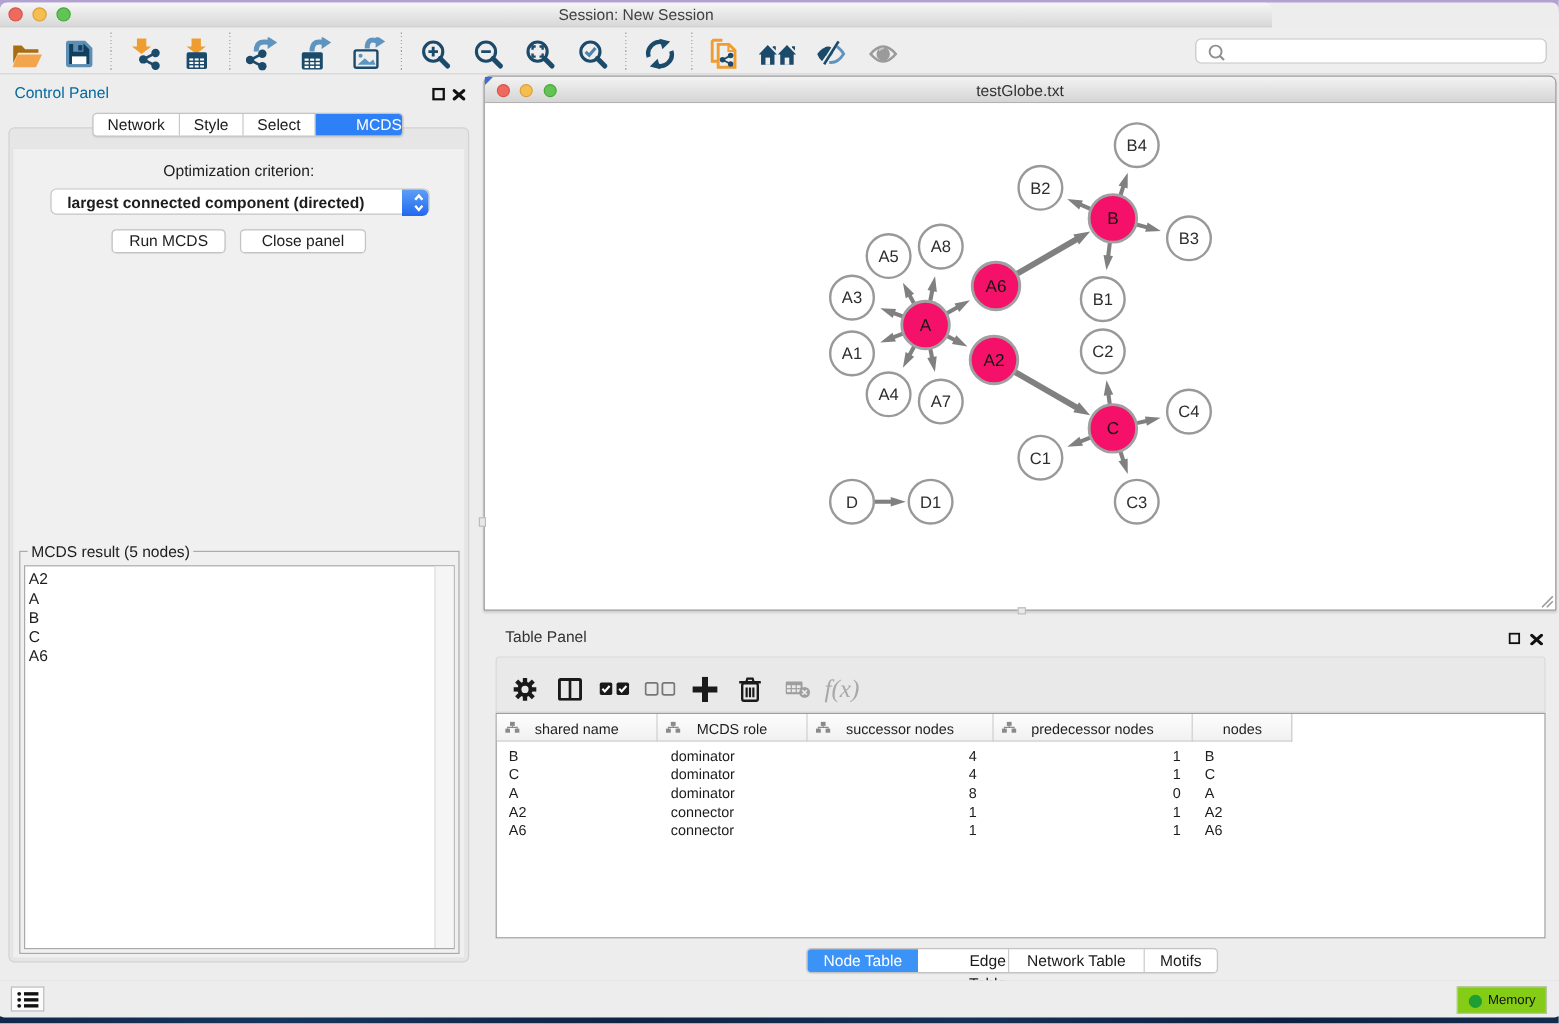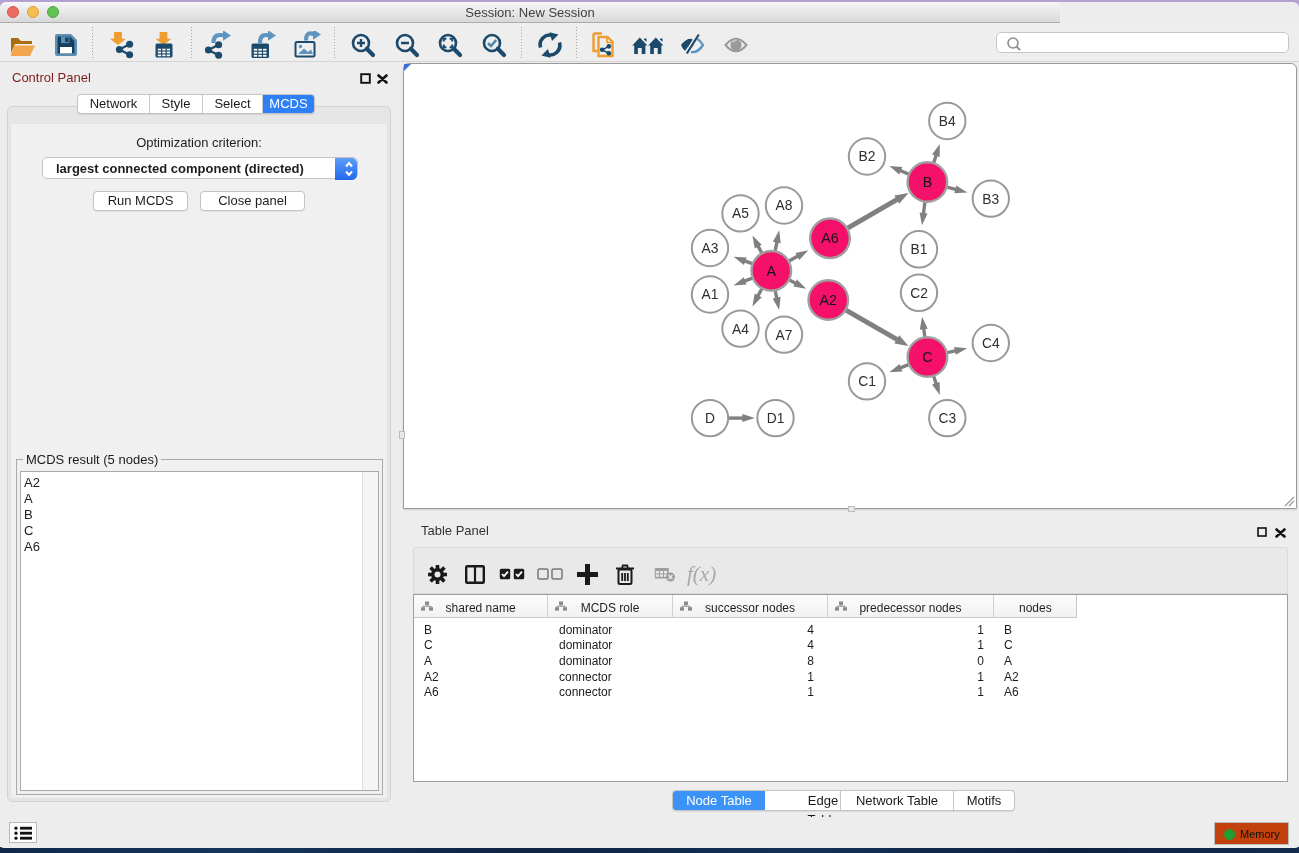--- a/index.html
+++ b/index.html
@@ -10,21 +10,21 @@
   #desktop-bottom { left:0; top:847px; width:1299px; height:6px; background:linear-gradient(90deg,#10294a,#16355c 18%,#0e2443 40%,#143155 62%,#0c2140 82%,#122c4e); }
   #appwin { left:0; top:2px; width:1299px; height:846px; background:#ededed; border-radius:6px 6px 4px 4px; overflow:hidden; }
   
   #titlebar { left:0; top:0; width:1060px; height:21px; background:linear-gradient(#f6f6f6,#d8d8d8); border-bottom:1px solid #acacac; border-radius:6px 6px 0 0; }
   #titlebar .title { width:100%; text-align:center; top:3px; font-size:13px; color:#404040; position:absolute; }
   .tl { position:absolute; width:12px; height:12px; border-radius:50%; top:3.5px; }
   #toolbar { left:0; top:21px; width:1299px; height:39px; background:#eeeeee; border-bottom:1px solid #d6d6d6; }
   .tsep { position:absolute; top:4px; height:32px; width:1px; background-image:repeating-linear-gradient(#a3a3a3 0 1px, transparent 1px 3px); }
   #searchbox { left:996px; top:30px; width:293px; height:21px; background:#ffffff; border:1px solid #c6c6c6; border-radius:5px; }
   
-  #cp-title { left:12px; top:70px; font-size:13px; color:#7f1d1d; }
+  #cp-title { left:12px; top:70px; font-size:13px; color:#0369a1; }
   #cp-outer { left:7px; top:106px; width:384px; height:696px; background:#e6e6e6; border:1px solid #d2d2d2; border-radius:5px; }
   #cp-inner { left:10px; top:123px; width:378px; height:676px; background:#f0f0f0; border:1px solid #e2e2e2; }
   #cp-tabs { left:77px; top:94px; height:20px; background:#ffffff; border:1px solid #c4c4c4; border-radius:4px; display:flex; box-shadow:0 0.5px 1px rgba(0,0,0,0.08); }
   .cp-tab { font-size:13px; color:#1a1a1a; text-align:center; line-height:18px; border-right:1px solid #c9c9c9; }
   .cp-tab.sel { background:#2e80f7; color:#ffffff; border-right:none; border-radius:0 3px 3px 0; }
   #opt-label { left:10px; top:135px; width:378px; text-align:center; font-size:13px; color:#1d1d1d; }
   #combo { left:42px; top:157px; width:316px; height:22px; background:#ffffff; border:1px solid #c3c3c3; border-radius:5px; }
   #combo .ctext { position:absolute; left:13px; top:3px; font-size:13px; color:#1d1d1d;font-weight:bold; }
   #combo .stepper { position:absolute; right:0; top:0; width:22px; height:22px; border-radius:0 5px 5px 0; background:linear-gradient(#5d9ef8,#2069ee); }
   .pbtn { position:absolute; top:191px; height:20px; background:#ffffff; border:1px solid #c3c3c3; border-radius:4px; font-size:13px; color:#1d1d1d; text-align:center; line-height:18px; box-shadow:0 0.5px 1px rgba(0,0,0,0.06); }
@@ -45,21 +45,21 @@
   .th { position:absolute; top:0; height:23px; border-right:1px solid #cfcfcf; font-size:12px; color:#1f1f1f; }
   .th .txt { position:absolute; top:6px; width:100%; text-align:center; }
   .td { position:absolute; font-size:12px; color:#1c1c1c; }
   #tp-tabs { left:672px; top:790px; height:21px; background:#ffffff; border:1px solid #c4c4c4; border-radius:4px; display:flex; box-shadow:0 0.5px 1px rgba(0,0,0,0.08); }
   .tp-tab { font-size:13px; color:#1a1a1a; text-align:center; line-height:19px; border-right:1px solid #c9c9c9; }
   .tp-tab.sel { background:#3b93f8; color:#ffffff; border-right:none; border-radius:3px 0 0 3px; }
   
   #statusline { left:0; top:817px; width:1299px; height:1px; background:#cccccc; }
   #status { left:0; top:817px; width:1299px; height:26px; background:#ededed; }
   #listbtn { left:9px; top:822px; width:28px; height:21px; background:#fbfbfb; border:1px solid #b9b9b9; }
-  #membtn { left:1214px; top:822px; width:75px; height:23px; background:#c2410c; border:1px solid #bdbdbd; font-size:11px; color:#111111; }
+  #membtn { left:1214px; top:822px; width:75px; height:23px; background:#84cc16; border:1px solid #bdbdbd; font-size:11px; color:#111111; }
   #membtn .dot { position:absolute; left:9px; top:6px; width:11px; height:11px; border-radius:50%; background:#1e9e33; }
   #membtn .mtxt { position:absolute; left:25px; top:5px; }
 </style>
 </head>
 <body>
 <div class="abs" id="desktop-top"></div>
 <div class="abs" id="desktop-bottom"></div>
 <div class="abs" id="appwin">
   <div class="abs" id="titlebar">
     <div class="tl" style="left:7px;background:#ee6a5f;border:0.5px solid #d55549;"></div>
@@ -212,21 +212,21 @@
   </svg>
 <svg style="position:absolute;left:377px;top:73.5px" width="11" height="10" viewBox="0 0 11 10">
     <path d="M1.5 1.5 L9.5 8.5 M9.5 1.5 L1.5 8.5" stroke="#111111" stroke-width="2.6" stroke-linecap="round"></path>
   </svg>
 <div class="abs" id="cp-outer"></div>
 <div class="abs" id="cp-inner"></div>
 <div class="abs" id="cp-tabs">
   <div class="cp-tab" style="width:72px;">Network</div>
   <div class="cp-tab" style="width:53px;">Style</div>
   <div class="cp-tab" style="width:60px;">Select</div>
-  <div class="cp-tab sel" style="width:51px;">MCDS</div>
+  <div class="cp-tab sel" style="width:72px;text-align:right;">MCDS</div>
 </div>
 <div class="abs" id="opt-label">Optimization criterion:</div>
 <div class="abs" id="combo">
   <div class="ctext">largest connected component (directed)</div>
   <div class="stepper">
       <svg width="22" height="22" viewBox="0 0 15 22" style="position:absolute;left:3px;top:0">
         <path d="M4.5 8.5 L7.5 5 L10.5 8.5" fill="none" stroke="#ffffff" stroke-width="2"></path>
         <path d="M4.5 13.5 L7.5 17 L10.5 13.5" fill="none" stroke="#ffffff" stroke-width="2"></path>
       </svg>
     </div>
@@ -237,20 +237,26 @@
 <div class="abs" id="mcds-label">MCDS result (5 nodes)</div>
 <div class="abs" id="mcds-list">
   <div class="li" style="top:3px;">A2</div>
   <div class="li" style="top:19px;">A</div>
   <div class="li" style="top:35px;">B</div>
   <div class="li" style="top:51px;">C</div>
   <div class="li" style="top:67px;">A6</div>
 </div>
 <div class="abs" id="mcds-scroll"></div>
 <div class="abs" id="netwin">
+  <div id="net-titlebar">
+    <div class="tl" style="left:9.5px;top:6px;width:11px;height:11px;background:#ee6a5f;border:0.5px solid #d55549;"></div>
+    <div class="tl" style="left:29px;top:6px;width:11px;height:11px;background:#f5be4f;border:0.5px solid #d9a13c;"></div>
+    <div class="tl" style="left:48.5px;top:6px;width:11px;height:11px;background:#61c455;border:0.5px solid #4aa83c;"></div>
+    <div id="net-title">testGlobe.txt</div>
+  </div>
   <svg style="position:absolute;left:0px;top:0px" width="10" height="10" viewBox="0 0 10 10">
       <path d="M0 0 L9 0 L0 9 Z" fill="none"></path>
       <path d="M0 0 L7 0 L0 7 Z" fill="#3c6cd6"></path>
     </svg>
     <svg style="position:absolute;right:1px;bottom:1px" width="13" height="13" viewBox="0 0 13 13">
       <line x1="3" y1="12" x2="12" y2="3" stroke="#9a9a9a" stroke-width="1.3"></line>
       <line x1="7" y1="12" x2="12" y2="7" stroke="#9a9a9a" stroke-width="1.3"></line>
     </svg>
     <div style="position:absolute;left:444px;bottom:-4px;width:7px;height:6px;background:#e8e8e8;border:1px solid #bdbdbd;"></div>
     <div style="position:absolute;left:-5px;top:367px;width:6px;height:8px;background:#e8e8e8;border:1px solid #bdbdbd;"></div>

